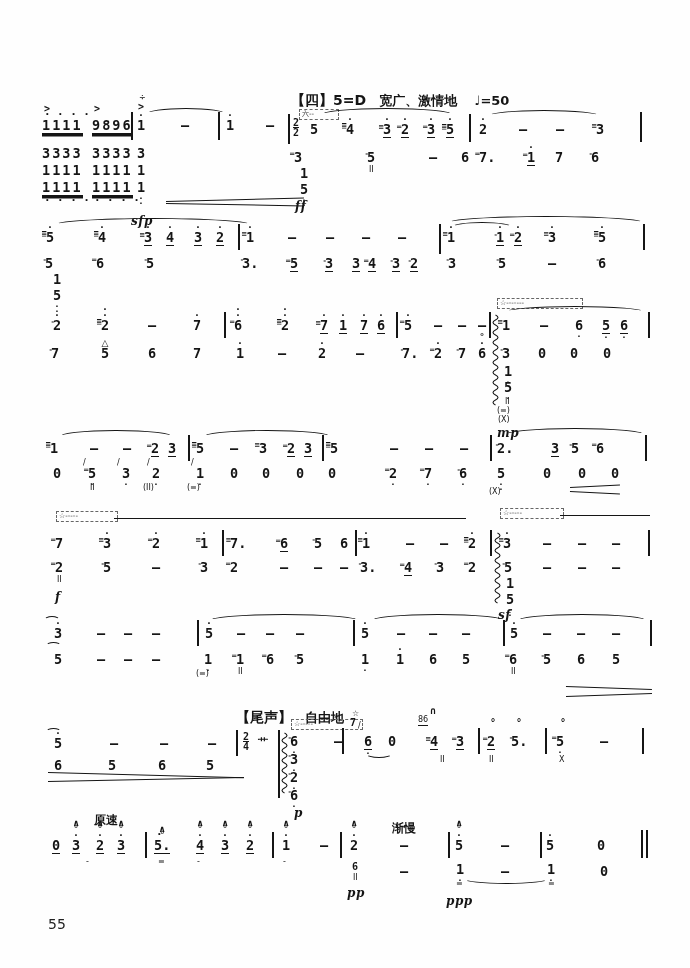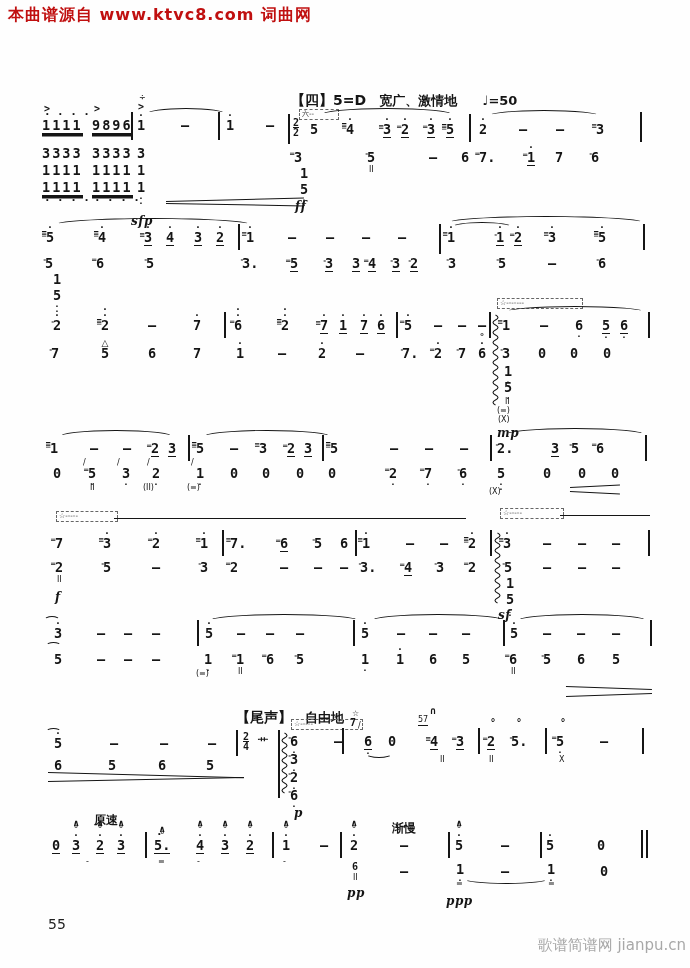--- a/index.html
+++ b/index.html
@@ -36,34 +36,33 @@
   .tbox{position:absolute;border:1px dashed #666;font-size:7px;line-height:9px;color:#333;
         padding:0 2px;white-space:nowrap;}
   .ts{position:absolute;font:700 10px "DejaVu Sans Mono",monospace;line-height:9px;
       text-align:center;}
   .ts .tsb{display:block;border-top:1.2px solid #151515;}
   .wm-top{position:absolute;left:8px;top:5px;color:#c01010;font:700 16px "DejaVu Sans",sans-serif;
           letter-spacing:1px;white-space:nowrap;}
   .sec4{position:absolute;left:291px;top:90px;white-space:nowrap;}
   .s4a{font-weight:700;font-size:14px;}
   .s4b{font-weight:700;font-size:13px;margin-left:8px;}
-  .s4c{font-weight:700;font-size:13px;margin-left:20px;}
+  .s4c{font-weight:700;font-size:13px;margin-left:12px;}
   .coda{position:absolute;left:236px;top:707px;white-space:nowrap;}
   .lbl{position:absolute;font:700 12px "DejaVu Sans",sans-serif;color:#151515;}
   #yuansu{left:94px;top:812px;}
   #jianman{left:392px;top:820px;}
   .pageno{position:absolute;left:48px;top:916px;font:400 14px "DejaVu Sans",sans-serif;color:#222;}
   .wm-bottom{position:absolute;right:4px;top:936px;color:#a8a8a8;
              font:400 15px "DejaVu Sans",sans-serif;white-space:nowrap;}
 </style>
 </head>
 <body>
 
 <div id="page">
-  <div class="wm-top">本曲谱源自 www.ktvc8.com 词曲网</div>
 
   <div class="sec4">
     <span class="s4a">【四】</span><span class="s4a">5=D</span>
     <span class="s4b">宽广、激情地</span>
     <span class="s4c">♩=50</span>
   </div>
 
   <div class="coda">
     <span class="s4a">【尾声】</span>
     <span class="s4b">自由地</span>
@@ -539,21 +538,21 @@
       <div class="sbar" style="left: 342px; top: 728px; height: 26px;"></div>
       <div class="tok xs" style="left: 352px; top: 710px;"><span class="mt">☆</span></div>
       <div class="tok sm" style="left: 350px; top: 718px;"><span class="mt">7</span></div>
       <div class="tok xs" style="left: 358px; top: 722px;"><span class="mt">/</span></div>
       <div class="tok u1" style="left: 364px; top: 734px;"><span class="mt">6</span><span class="dn">
           <i>·</i>
         </span></div>
       <div class="arc arcf" style="left: 366px; top: 750px; width: 24px; height: 6px;"></div>
       <div class="tok" style="left: 388px; top: 734px;"><span class="mt">0</span></div>
       <div class="tok sm" style="left: 430px; top: 706px;"><span class="mt">∩</span></div>
-      <div class="tok xs u1" style="left: 418px; top: 716px;"><span class="mt">57</span></div>
+      <div class="tok xs u1" style="left: 418px; top: 716px;"><span class="mt">86</span></div>
       <div class="tok u1" style="left: 430px; top: 734px;"><span class="pre">≡</span><span class="mt">4</span></div>
       <div class="tok u1" style="left: 456px; top: 734px;"><span class="pre">=</span><span class="mt">3</span></div>
       <div class="tok xs" style="left: 440px; top: 756px;"><span class="mt">II</span></div>
       <div class="sbar" style="left: 478px; top: 728px; height: 26px;"></div>
       <div class="tok sm" style="left: 490px; top: 718px;"><span class="mt">°</span></div>
       <div class="tok u1" style="left: 487px; top: 734px;"><span class="pre">=</span><span class="mt">2</span></div>
       <div class="tok xs" style="left: 489px; top: 756px;"><span class="mt">II</span></div>
       <div class="tok sm" style="left: 516px; top: 718px;"><span class="mt">°</span></div>
       <div class="tok" style="left: 511px; top: 734px;"><span class="pre">-</span><span class="mt">5.</span></div>
       <div class="sbar" style="left: 545px; top: 728px; height: 26px;"></div>
@@ -644,14 +643,13 @@
         </span></div>
       <div class="tok xs" style="left: 548px; top: 880px;"><span class="mt">≡</span></div>
       <div class="tok" style="left: 597px; top: 838px;"><span class="mt">0</span></div>
       <div class="tok" style="left: 600px; top: 864px;"><span class="mt">0</span></div>
       <div class="tok dyn" style="left: 446px; top: 894px;"><span class="mt">ppp</span></div>
       <div class="sbar" style="left: 641px; top: 830px; height: 28px;"></div>
       <div class="sbar" style="left: 646px; top: 830px; height: 28px;"></div>
     </div>
 
   <div class="pageno">55</div>
-  <div class="wm-bottom">歌谱简谱网 jianpu.cn</div>
 </div>
 
 </body></html>

